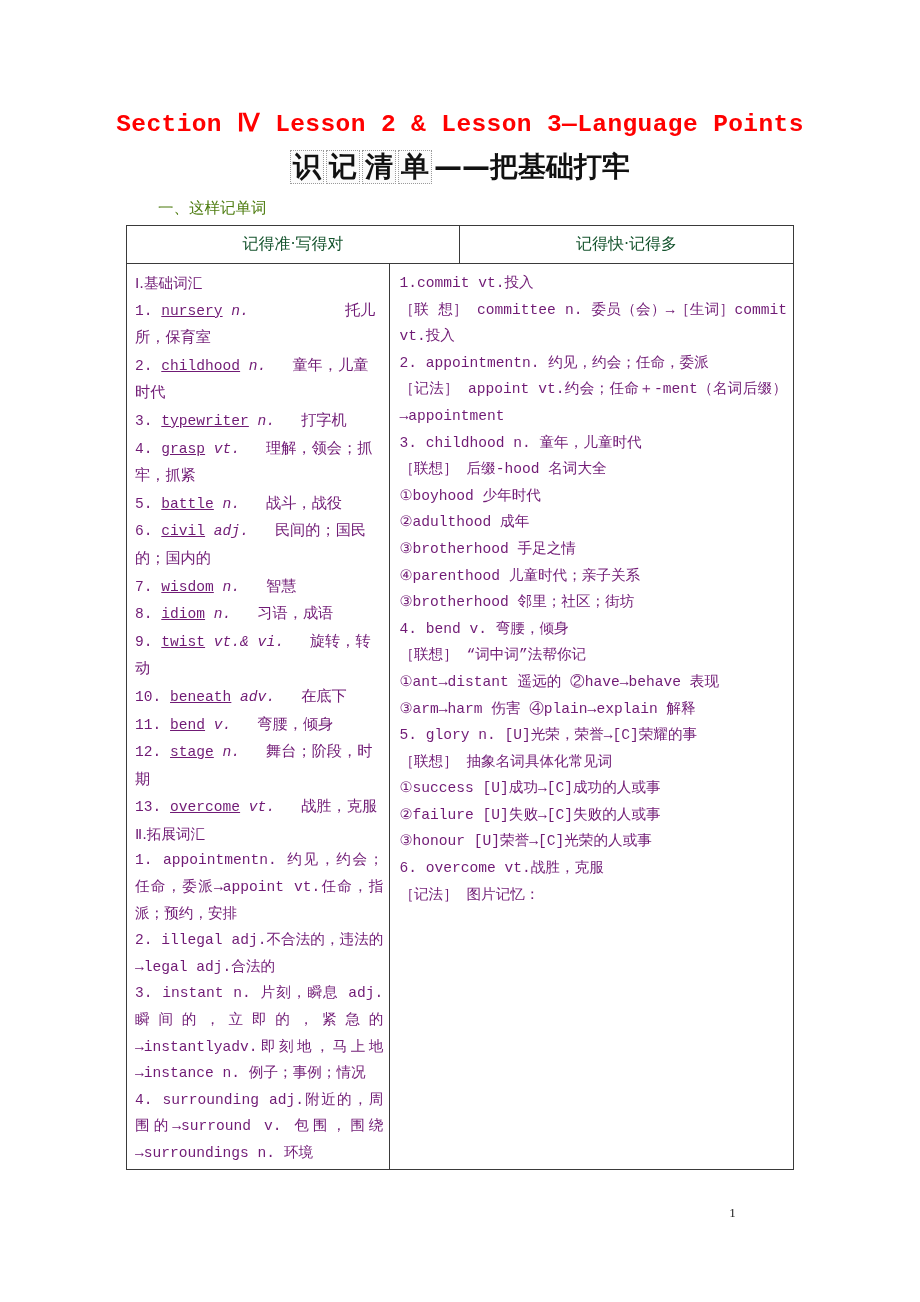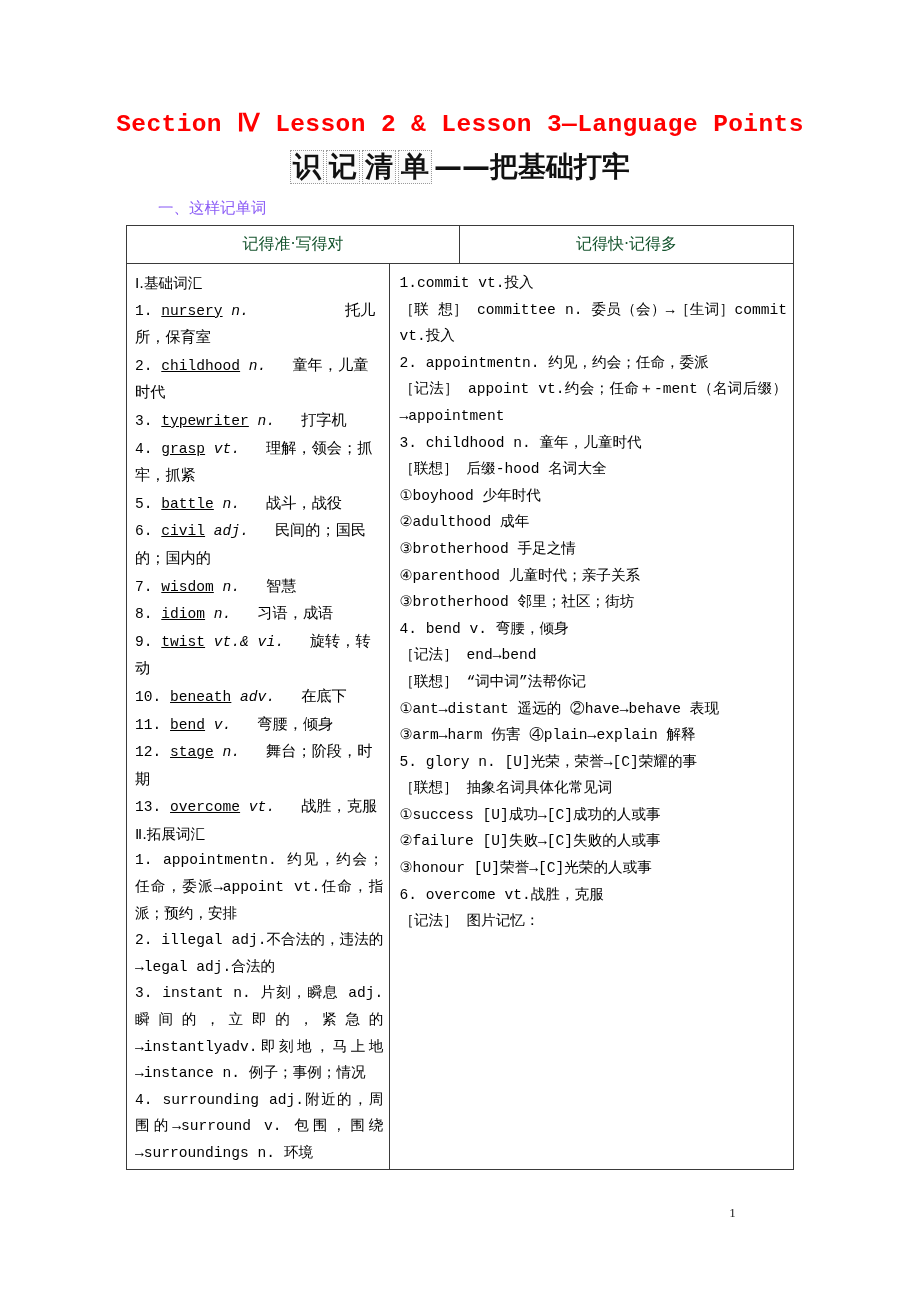--- a/index.html
+++ b/index.html
@@ -64,21 +64,21 @@
     letter-spacing: 0px;
   }
 
   
   .subheading {
     position: absolute;
     left: 158px;
     top: 198px;
     font-size: 15.5px;
     font-family: "DejaVu Sans", "Liberation Sans", sans-serif;
-    color: #8b5cf6;
+    color: #4d7c0f;
     white-space: nowrap;
   }
 
   
   .vocab-table {
     position: absolute;
     left: 126px;
     top: 225px;
     width: 668px;
     height: 945px;
@@ -117,21 +117,21 @@
     overflow: hidden;
   }
   .cell.left  { width: 333px; border-right: 1.2px solid #3a3a3a; }
   .cell.right { flex: 1 1 auto; padding-left: 9px; }
 
   
   .ln {
     font-family: "Liberation Mono", "DejaVu Sans Mono", monospace;
     font-size: 14.6px;
     line-height: 26.6px;
-    color: #000000;
+    color: #701a75;
     white-space: normal;
     word-break: break-word;
   }
   .ln.cjk-just {
     text-align: justify;
     text-justify: inter-character;
   }
   .ln.hdr {
     font-family: "DejaVu Sans", "Liberation Sans", sans-serif;
     font-size: 14.6px;
@@ -213,21 +213,20 @@
             <div class="ln cjk-just">2. appointmentn. 约见，约会；任命，委派</div>
             <div class="ln cjk-just">［记法］ appoint vt.约会；任命＋-ment（名词后缀） →appointment</div>
             <div class="ln cjk-just">3. childhood n. 童年，儿童时代</div>
             <div class="ln cjk-just">［联想］ 后缀-hood 名词大全</div>
             <div class="ln cjk-just">①boyhood 少年时代</div>
             <div class="ln cjk-just">②adulthood 成年</div>
             <div class="ln cjk-just">③brotherhood 手足之情</div>
             <div class="ln cjk-just">④parenthood 儿童时代；亲子关系</div>
             <div class="ln cjk-just">③brotherhood 邻里；社区；街坊</div>
             <div class="ln cjk-just">4. bend v. 弯腰，倾身</div>
-            <div class="ln cjk-just">［记法］ end→bend</div>
             <div class="ln cjk-just">［联想］ “词中词”法帮你记</div>
             <div class="ln cjk-just">①ant→distant 遥远的 ②have→behave 表现</div>
             <div class="ln cjk-just">③arm→harm 伤害 ④plain→explain 解释</div>
             <div class="ln cjk-just">5. glory n. [U]光荣，荣誉→[C]荣耀的事</div>
             <div class="ln cjk-just">［联想］ 抽象名词具体化常见词</div>
             <div class="ln cjk-just">①success [U]成功→[C]成功的人或事</div>
             <div class="ln cjk-just">②failure [U]失败→[C]失败的人或事</div>
             <div class="ln cjk-just">③honour [U]荣誉→[C]光荣的人或事</div>
             <div class="ln cjk-just">6. overcome vt.战胜，克服</div>
             <div class="ln cjk-just">［记法］ 图片记忆：</div>

